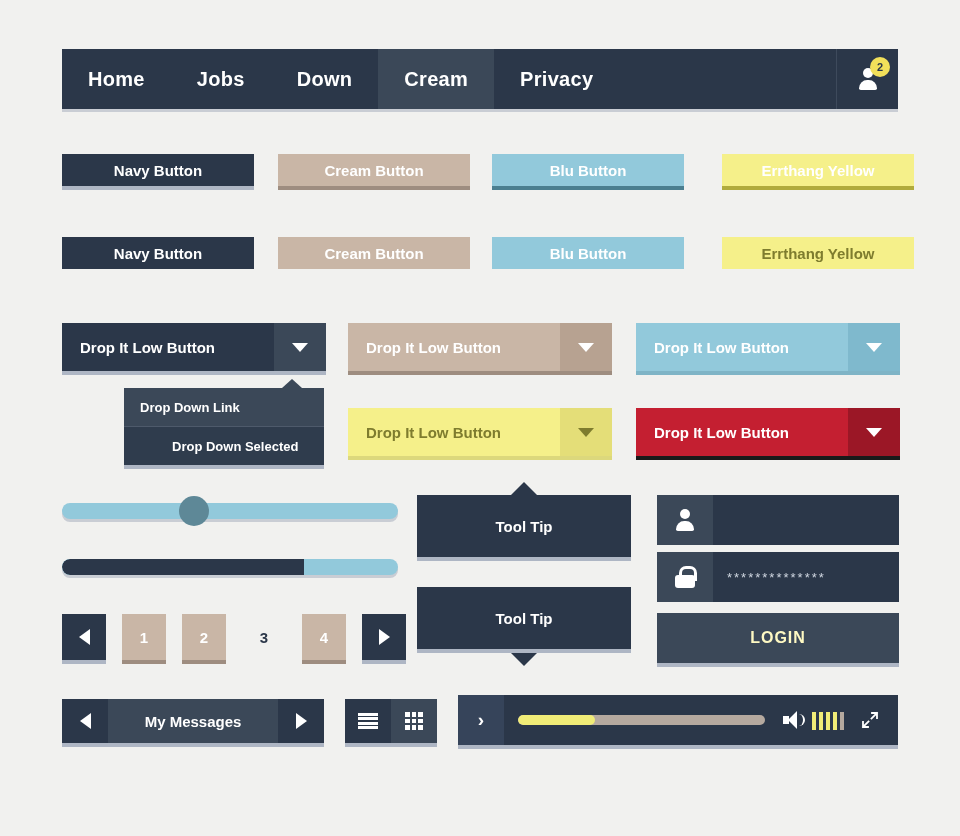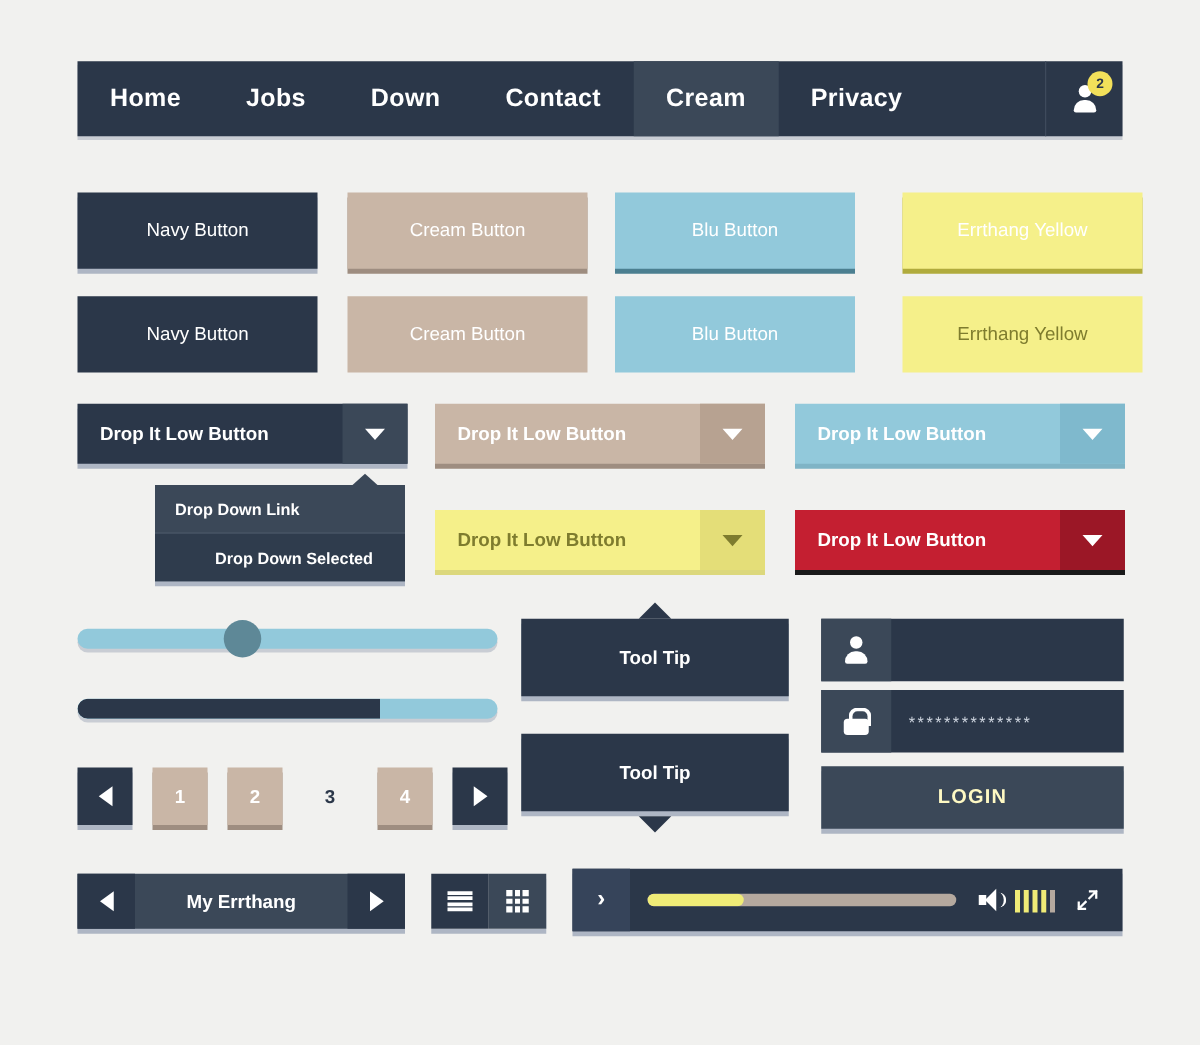--- a/index.html
+++ b/index.html
@@ -48,22 +48,22 @@
     width: 20px; height: 20px; border-radius: 50%;
     background: #f2e05a; color: #2b3749;
     font-size: 11px; font-weight: bold;
     display: flex; align-items: center; justify-content: center;
   }
 
   
   .btn {
     position: absolute;
     display: flex; align-items: center; justify-content: center;
-    font-size: 15px; font-weight: normal; color: #fff;
-    height: 61px;
+    font-size: 15px; font-weight: bold; color: #fff;
+    height: 32px;
   }
   .btn.navy   { background: #2b3749; }
   .btn.cream  { background: #c9b6a6; }
   .btn.blu    { background: #92c9db; }
   .btn.yellow { background: #f5f08a; margin-left: 16px; }
   .btn.yellow.dark-text { color: #7e7c2e; }
   .btn.shadowed.navy   { box-shadow: 0 4px 0 #aeb6c4; }
   .btn.shadowed.cream  { box-shadow: 0 4px 0 #9e8d80; }
   .btn.shadowed.blu    { box-shadow: 0 4px 0 #4b7f90; }
   .btn.shadowed.yellow { box-shadow: 0 4px 0 #b0ab3c; }
@@ -275,21 +275,20 @@
 </style>
 </head>
 <body>
 
 <div class="stage">
 
   <div class="navbar">
     <div class="nav-item">Home</div>
     <div class="nav-item">Jobs</div>
     <div class="nav-item">Down</div>
-    <div class="nav-item">Contact</div>
     <div class="nav-item active">Cream</div>
     <div class="nav-item">Privacy</div>
     <div class="nav-spacer"></div>
     <div class="nav-user">
       <span class="user-glyph"></span>
       <span class="badge">2</span>
     </div>
   </div>
 
   <div class="btn navy shadowed" style="left:62px; top:154px; width:192px;">Navy Button</div>
@@ -385,21 +384,21 @@
     <div class="pg num">4</div>
     <div class="pg nav">
       <i class="arrow-right"></i>
     </div>
   </div>
 
   <div class="msgbar">
     <div class="side">
       <i class="arrow-left"></i>
     </div>
-    <div class="label">My Errthang</div>
+    <div class="label">My Messages</div>
     <div class="side">
       <i class="arrow-right"></i>
     </div>
   </div>
 
   <div class="viewtoggle">
     <div class="vt a">
       <span class="list-glyph">
           <i></i>
           <i></i>

